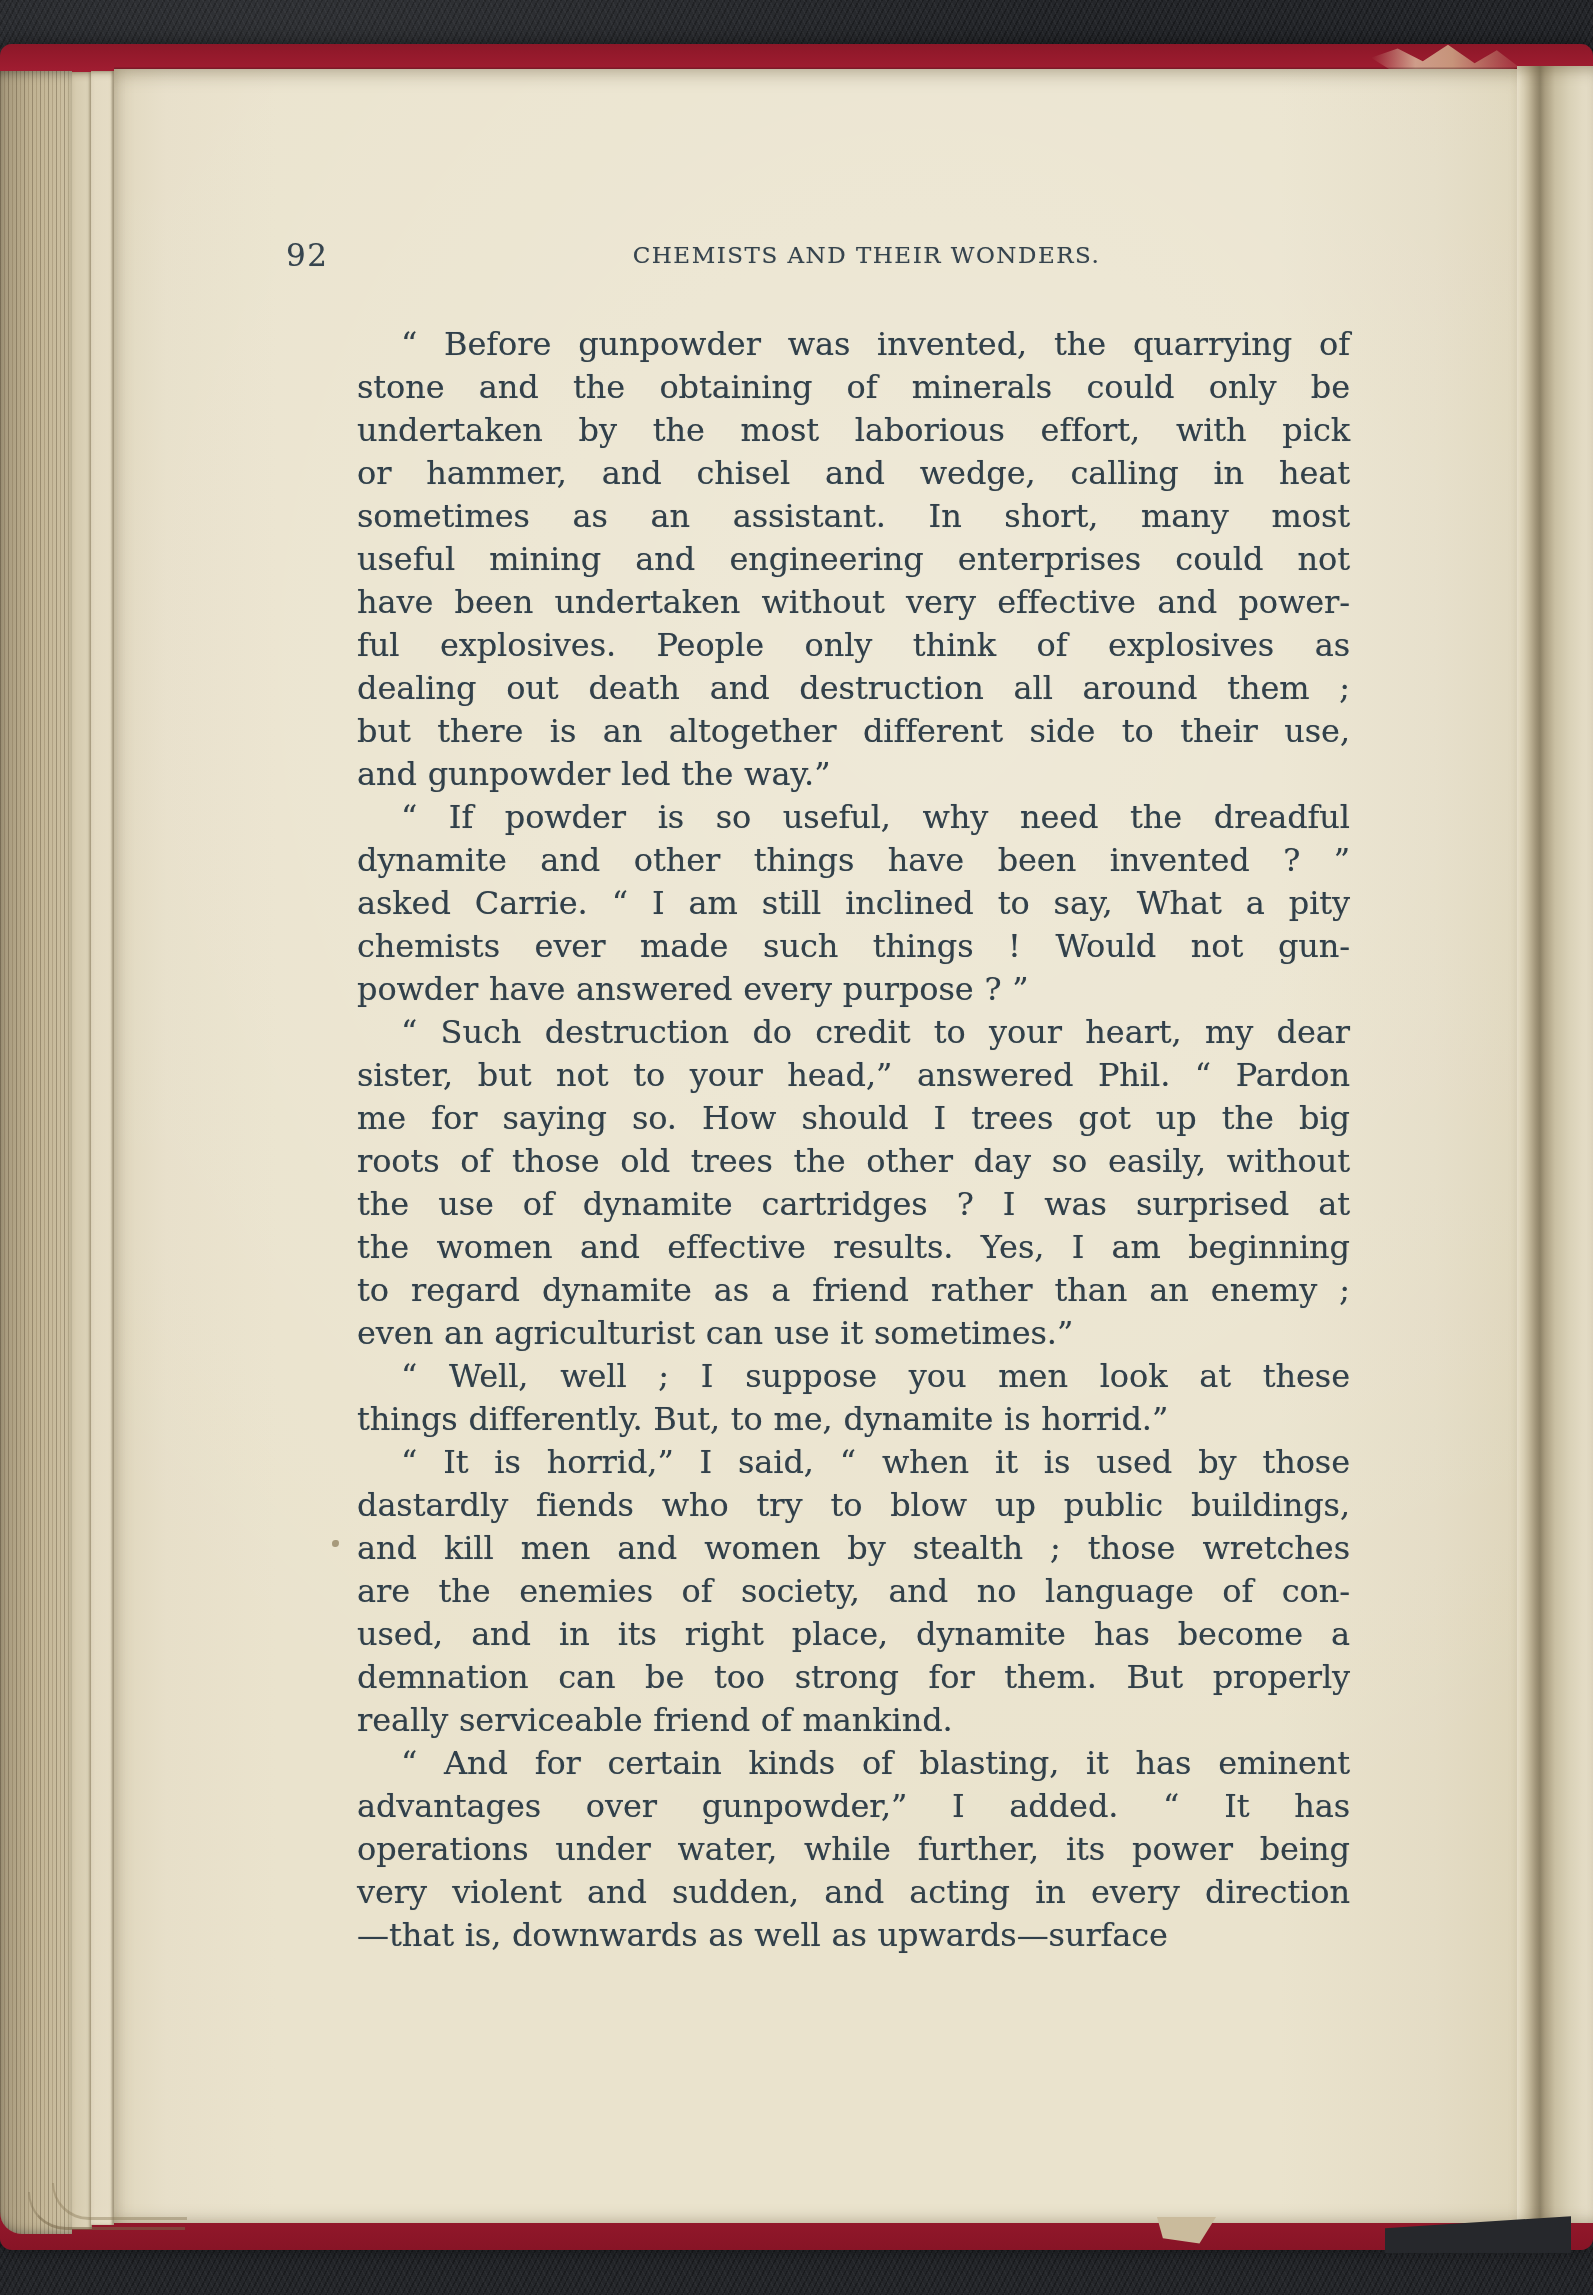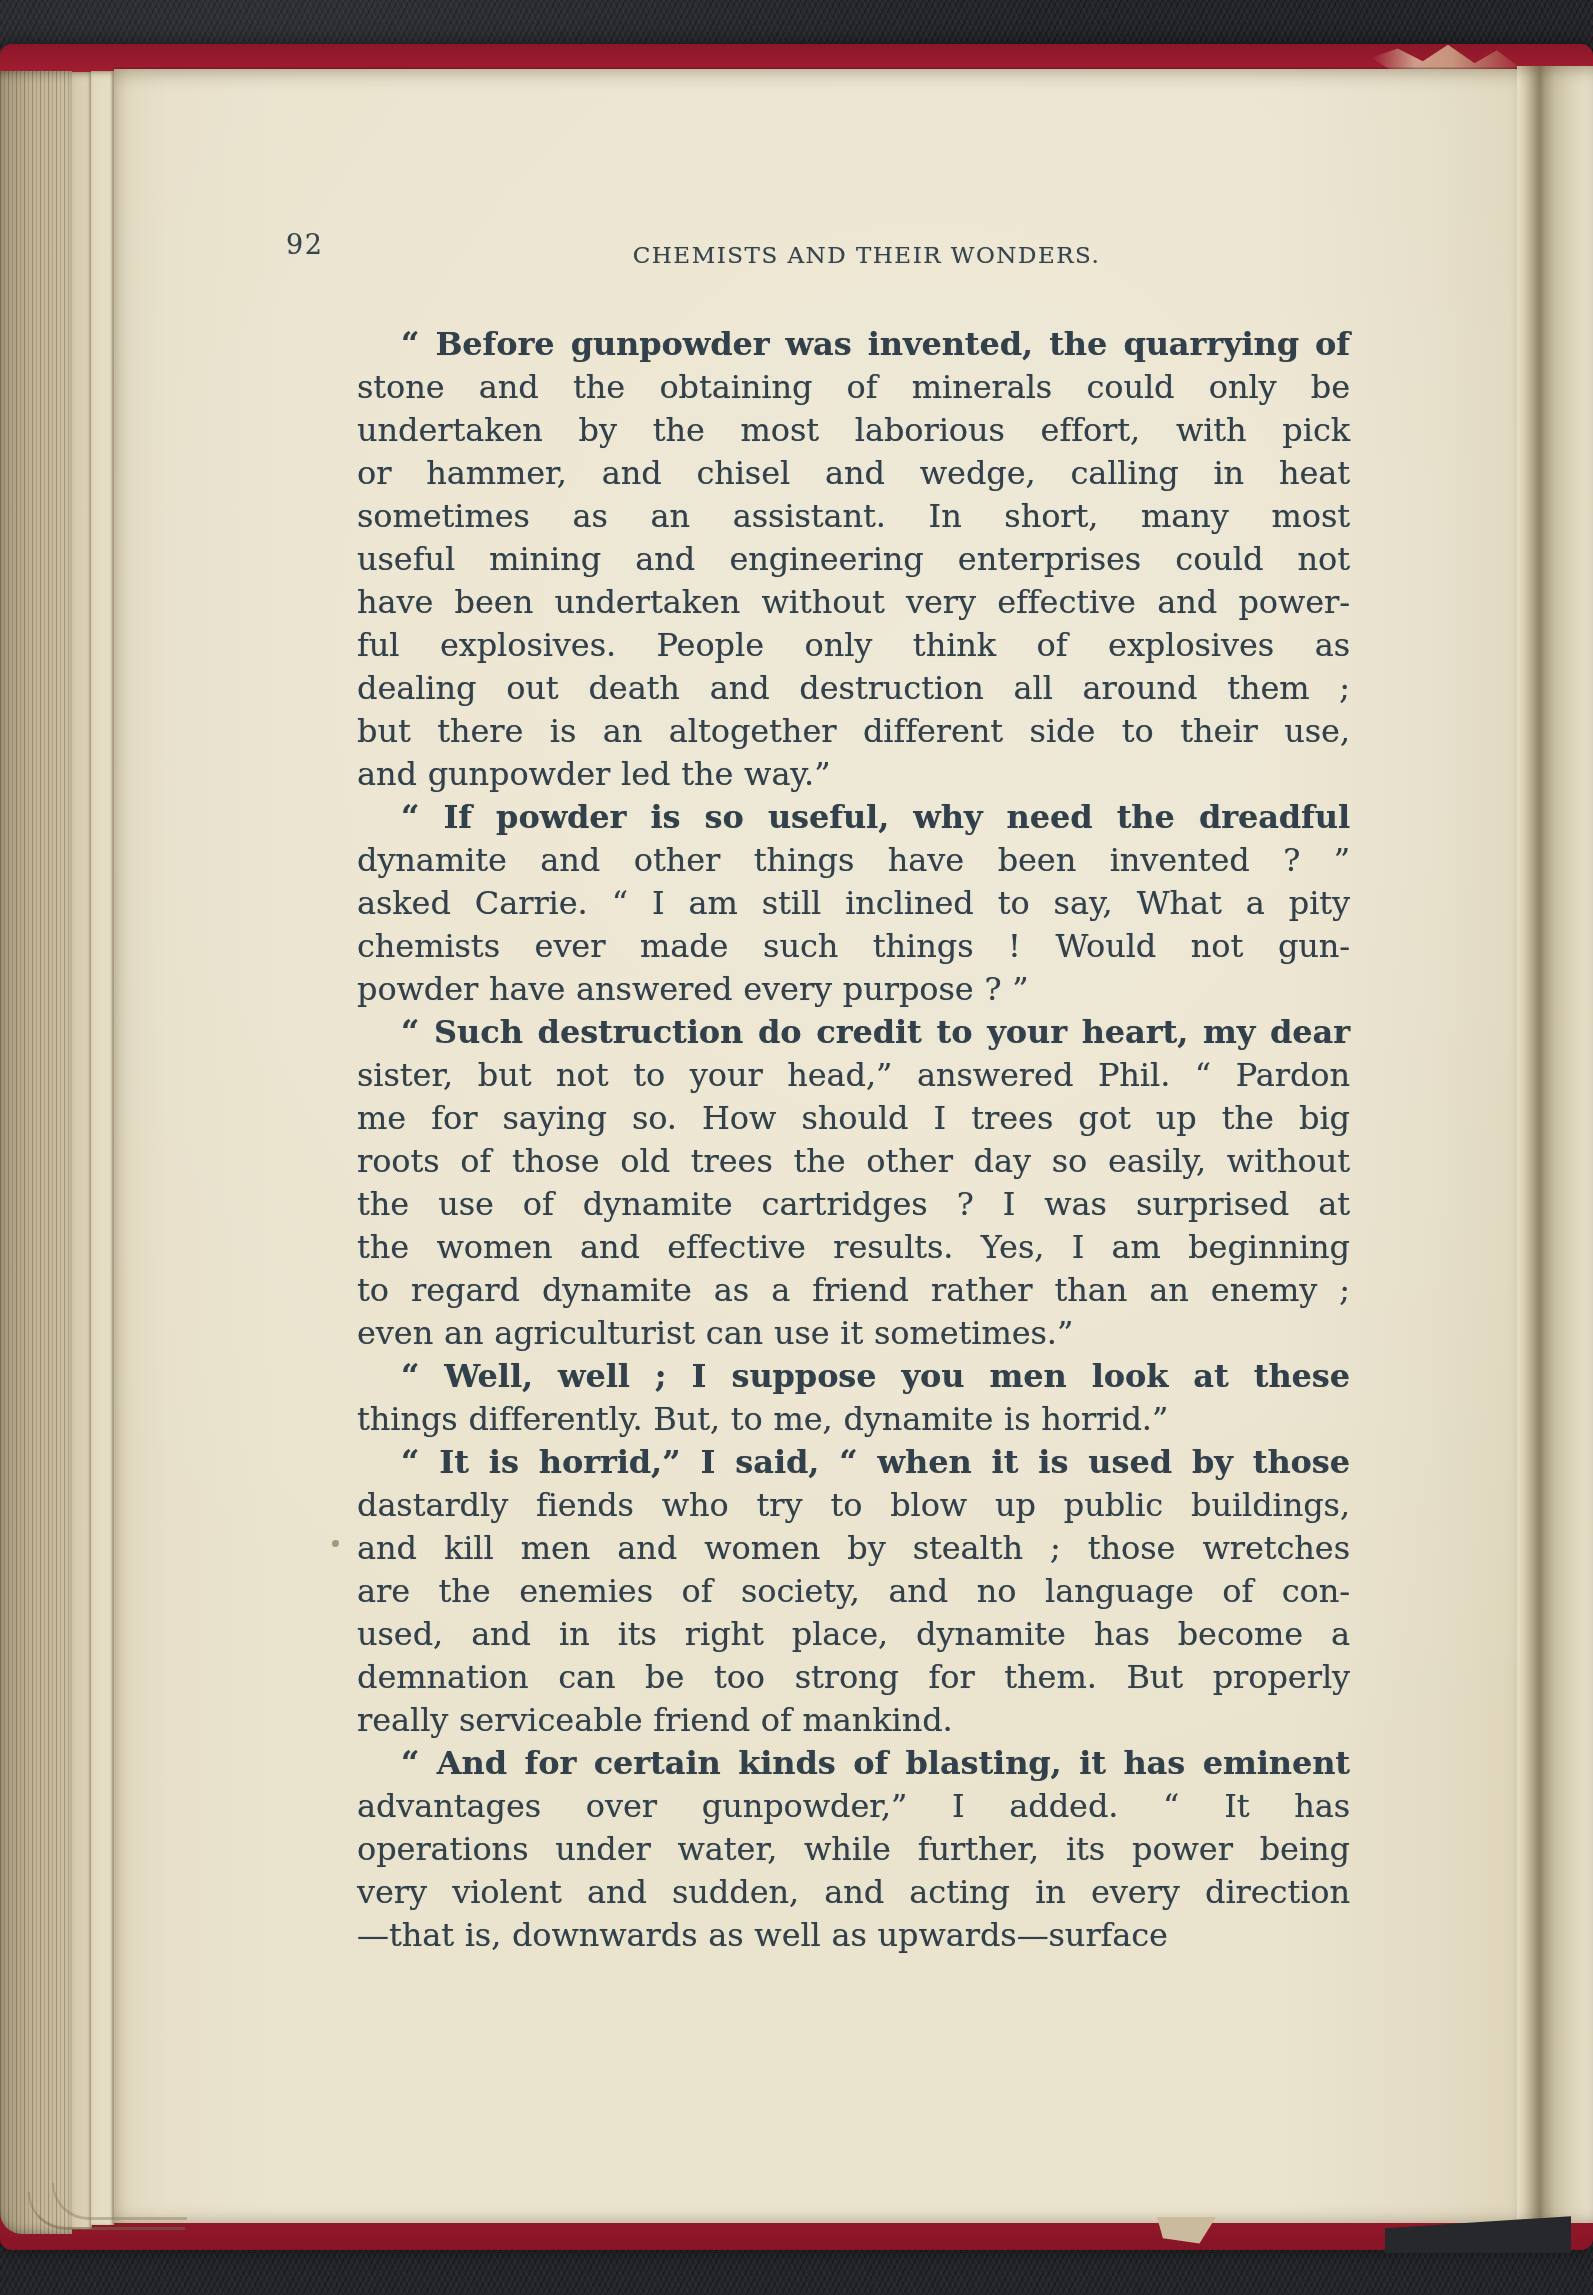--- a/index.html
+++ b/index.html
@@ -55,42 +55,42 @@
       radial-gradient(120% 90% at 58% 28%, rgba(255,255,255,.22), rgba(255,255,255,0) 65%),
       linear-gradient(90deg, #dfd6bc 0, #e7dfc9 52px, #eae3cd 162px, #eae3cd 1165px, #e4dcc5 1320px, #ded5ba 100%),
       #e8e0ca;
     box-shadow:
       inset 0 14.8px 17.7px -11px rgba(100,85,55,.40),
       inset 0 -13.3px 16px -11px rgba(100,85,55,.32),
       inset 11.8px 0 14.8px -8px rgba(100,85,55,.25),
       0 -1.5px 0 rgba(60,20,25,.35);
   }
   .pagenum {
-    position: absolute; left: 172px; top: 160px;
-    font-size: 27px; color: #36444e; letter-spacing: 1.5px;
+    position: absolute; left: 172px; top: 168px;
+    font-size: 31px; color: #36444e; letter-spacing: 1.5px;
     text-shadow: 0 0 0.7px rgba(49,64,74,.4);
   }
   .running {
     position: absolute; left: 256px; top: 173px; width: 993px;
     text-align: center; font-size: 23px; letter-spacing: 1.5px;
     color: #36444e; text-shadow: 0 0 0.7px rgba(49,64,74,.4);
   }
   .body {
     position: absolute; left: 243px; top: 254px; width: 993px;
     color: #31404a; font-size: 32px; letter-spacing: -0.1px; word-spacing: 0.7px;
     text-shadow: 0 0 0.7px rgba(49,64,74,.42);
   }
   .para { margin: 0; }
   .line {
     height: 43px; line-height: 43px;
     text-align: justify;
     text-align-last: justify;
     white-space: normal;
   }
-  .line.first { text-indent: 44px; font-weight: bold; }
+  .line.first { text-indent: 44px; }
   .line.rag { text-align-last: left; }
   .speck {
     position: absolute; left: 218px; top: 1471px; width: 6.6px; height: 7.4px;
     background: #8a7a58; border-radius: 50% 40% 55% 45%; opacity: .7;
   }
   .gutter {
     position: absolute; left: 1517px; top: 66px; width: 76px; height: 2157px;
     background: linear-gradient(90deg,
       #f2ebd6 0, #e0d7bd 4.4px, #c4b99c 11.8px, #9f9377 19px, #8d8267 23px,
       #a99d80 28px, #c9bfa2 38px, #d9d1b7 52px, #e2dac3 65px, #e5ddc7 100%);

